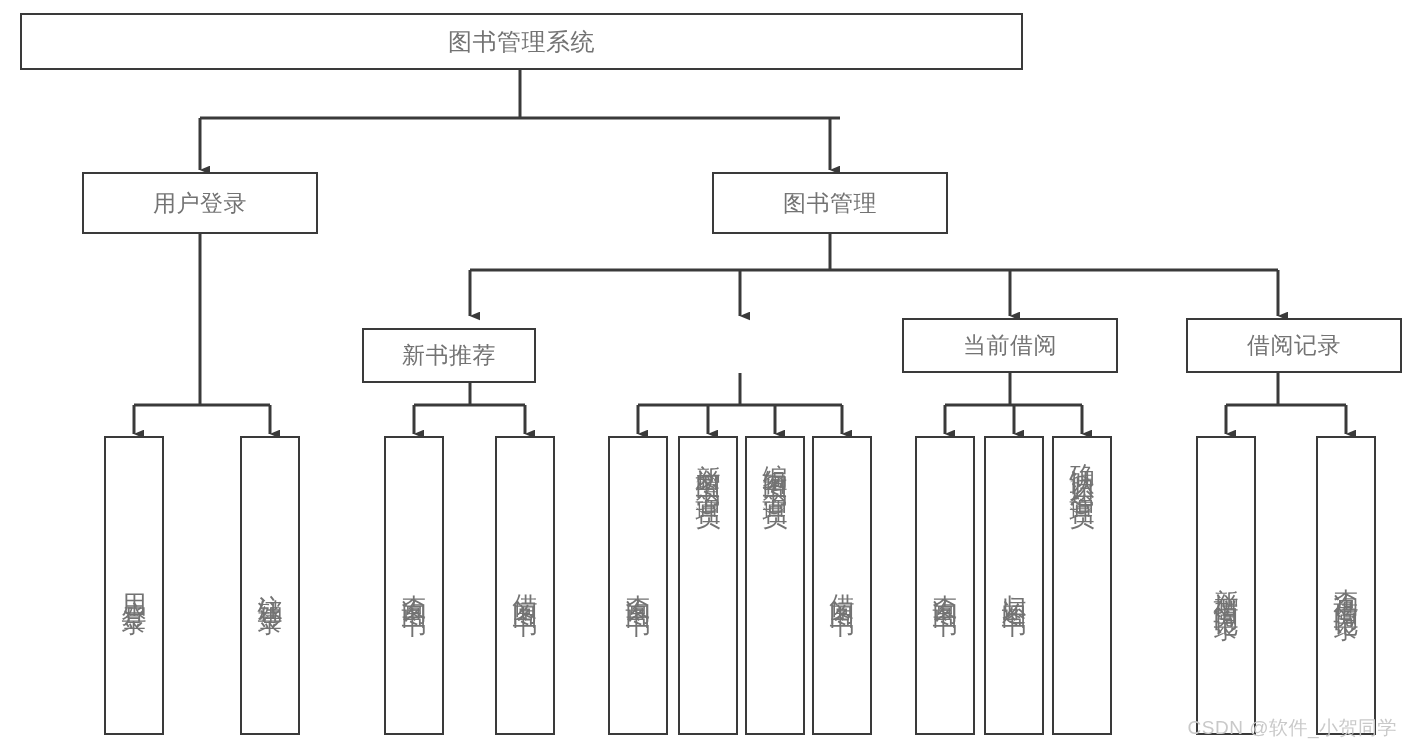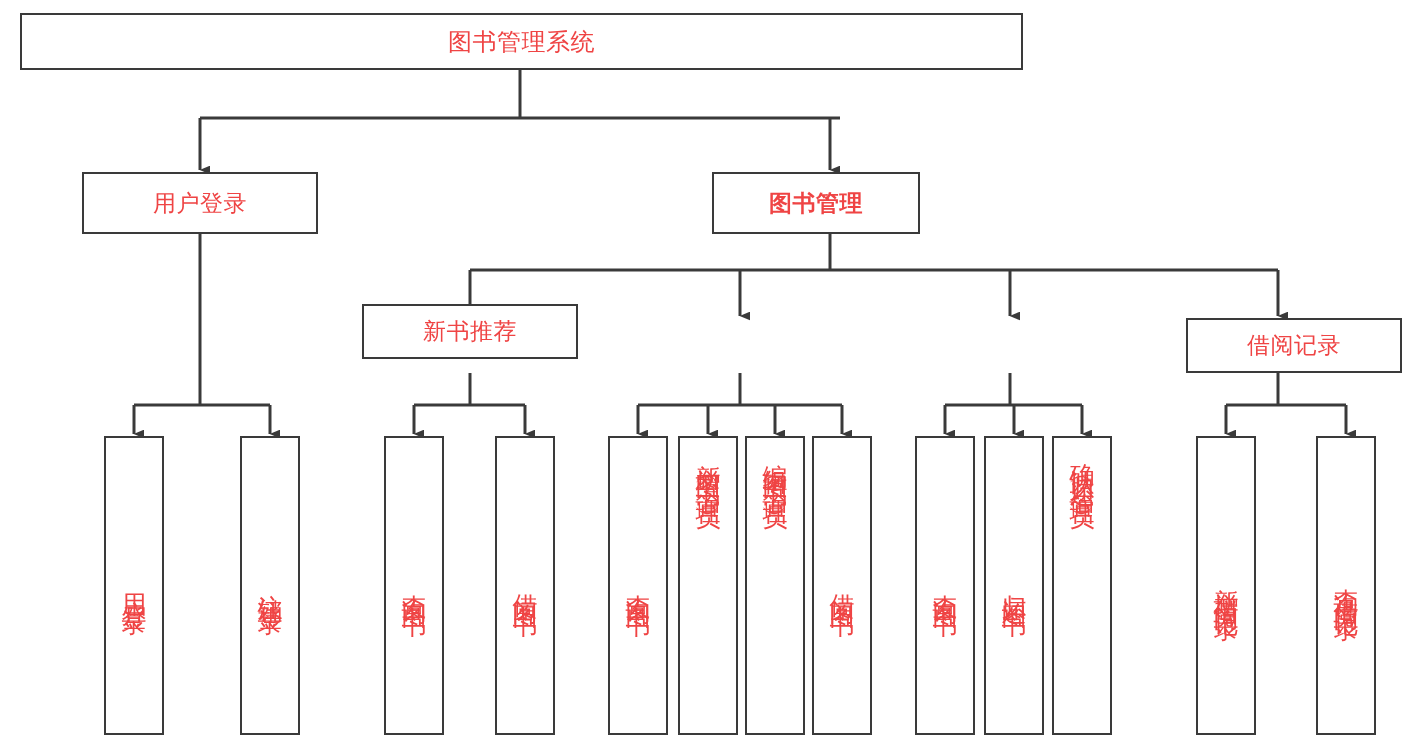--- a/index.html
+++ b/index.html
@@ -11,21 +11,21 @@
   }
   #stage{position:relative;width:1405px;height:747px;}
 
   svg#wires{position:absolute;left:0;top:0;width:1405px;height:747px;}
 
   .node{
     position:absolute;
     box-sizing:border-box;
     border:2.5px solid #3a3a3a;
     background:#ffffff;
-    color:#ef4444;
+    color:#737373;
     display:flex;
     align-items:center;
     justify-content:center;
     line-height:1.0;
     letter-spacing:0.5px;
   }
   .node.h{ font-size:23px; }
   .node.title{ font-size:24px; }
 
   
@@ -113,29 +113,32 @@
   </svg>
 
   <div class="node title" style="left:20px;top:13px;width:1003px;height:57px;">
     <span>图书管理系统</span>
   </div>
 
   <div class="node h" style="left:82px;top:172px;width:236px;height:62px;">
     <span>用户登录</span>
   </div>
 
-  <div class="node h" style="left:712px;top:172px;width:208px;height:62px;font-weight:bold;">
+  <div class="node h" style="left:712px;top:172px;width:236px;height:62px;">
     <span>图书管理</span>
   </div>
 
-  <div class="node h" style="left:362px;top:304px;width:216px;height:55px;">
+  <div class="node h" style="left:362px;top:328px;width:174px;height:55px;">
     <span>新书推荐</span>
   </div>
 
 
+  <div class="node h" style="left:902px;top:318px;width:216px;height:55px;">
+    <span>当前借阅</span>
+  </div>
 
   <div class="node h" style="left:1170px;top:318px;width:216px;height:55px;margin-left:16px;">
     <span>借阅记录</span>
   </div>
 
   <div class="node v" style="left:104px;top:436px;width:60px;height:299px;">
     <span>用户登录</span>
   </div>
 
   <div class="node v" style="left:240px;top:436px;width:60px;height:299px;">
@@ -179,14 +182,15 @@
   </div>
 
   <div class="node v" style="left:1196px;top:436px;width:60px;height:299px;">
     <span>新增借阅记录</span>
   </div>
 
   <div class="node v" style="left:1316px;top:436px;width:60px;height:299px;">
     <span>查询借阅记录</span>
   </div>
 
+  <div class="watermark">CSDN @软件_小贺同学</div>
 
 </div>
 
 </body></html>

